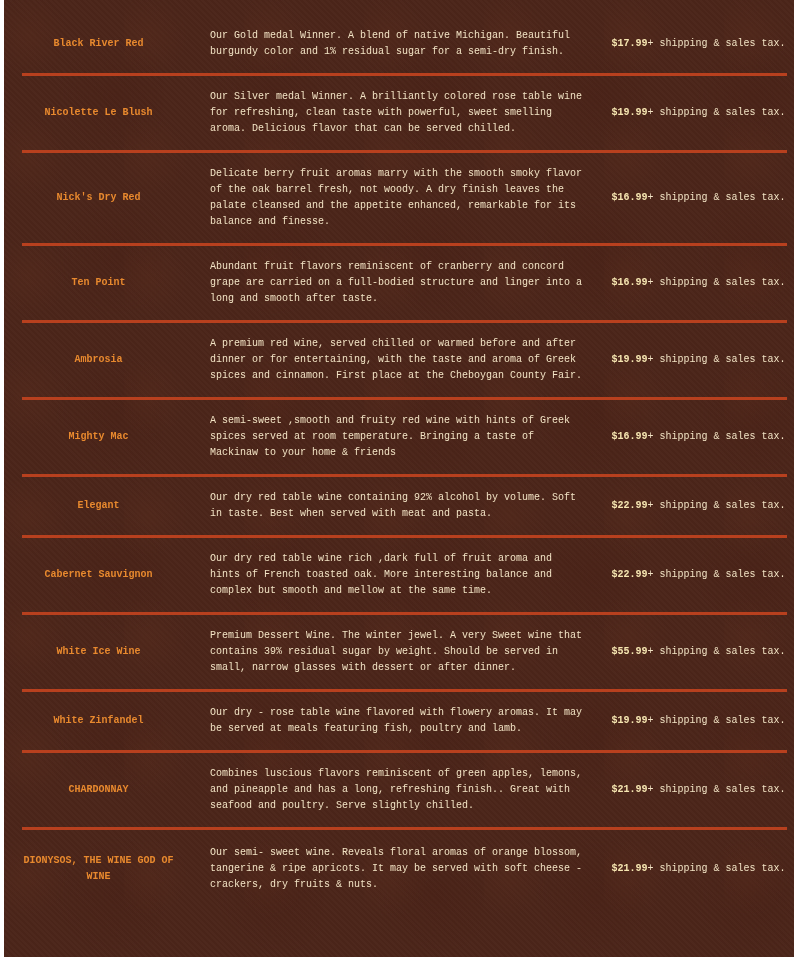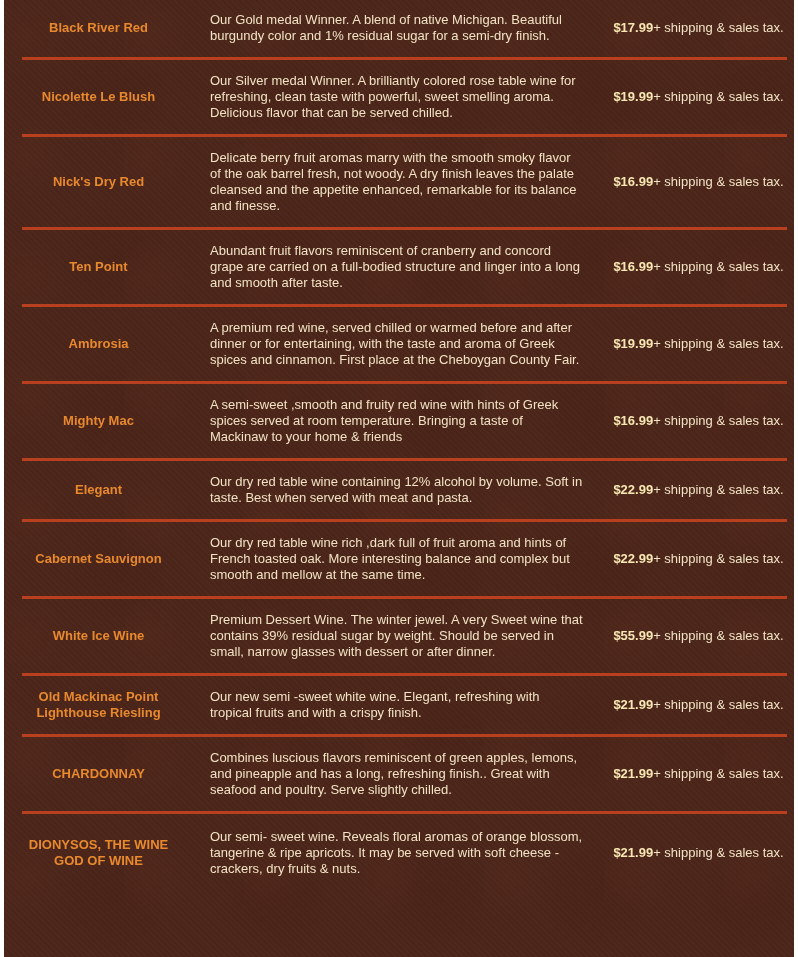--- a/index.html
+++ b/index.html
@@ -7,24 +7,24 @@
   .page {
     position: absolute; left: 4px; top: 0; width: 790px; height: 957px;
     background-color: #4b2519;
     background-image:
       radial-gradient(circle at 20% 30%, rgba(90,45,30,0.35) 0, rgba(0,0,0,0) 40px),
       radial-gradient(circle at 70% 60%, rgba(70,30,20,0.3) 0, rgba(0,0,0,0) 60px),
       repeating-linear-gradient(45deg, rgba(255,255,255,0.015) 0 2px, rgba(0,0,0,0.02) 2px 4px);
     background-size: 120px 120px, 160px 160px, auto;
   }
   table.wines {
-    position: absolute; left: 18px; top: 0; width: 765px;
+    position: absolute; left: 18px; top: 16px; width: 765px;
     border-collapse: collapse;
-    font-family: Liberation Sans, sans-serif;
-    font-size: 13px; line-height: 16px;
+    font-family: Liberation Mono, monospace;
+    font-size: 10px; line-height: 16px;
   }
   table.wines td { padding: 0; vertical-align: middle; }
   tr.row td { border-bottom: 3px solid #b8401e; }
   tr.row.last td { border-bottom: none; }
   td.name {
     width: 153px; text-align: center; color: #e8892e; font-weight: bold;
     padding: 0 10px 0 0 !important;
   }
   td.desc { width: 374px; color: #f2e3c4; padding: 0 0 0 25px !important; }
   td.price { color: #f2e3c4; text-align: center; padding-left: 26px !important; }
@@ -61,37 +61,37 @@
     <td class="desc">A premium red wine, served chilled or warmed before and after dinner or for entertaining, with the taste and aroma of Greek spices and cinnamon. First place at the Cheboygan County Fair.</td>
     <td class="price"><b>$19.99</b><span>+ shipping &amp; sales tax.</span></td>
   </tr>
         <tr class="row" style="height: 77px;">
     <td class="name">Mighty Mac</td>
     <td class="desc">A semi-sweet ,smooth and fruity red wine with hints of Greek spices served at room temperature. Bringing a taste of Mackinaw to your home &amp; friends</td>
     <td class="price"><b>$16.99</b><span>+ shipping &amp; sales tax.</span></td>
   </tr>
         <tr class="row" style="height: 61px;">
     <td class="name">Elegant</td>
-    <td class="desc">Our dry red table wine containing 12% alcohol by volume. Soft in taste. Best when served with meat and pasta.</td>
+    <td class="desc">Our dry red table wine containing 92% alcohol by volume. Soft in taste. Best when served with meat and pasta.</td>
     <td class="price"><b>$22.99</b><span>+ shipping &amp; sales tax.</span></td>
   </tr>
         <tr class="row" style="height: 77px;">
     <td class="name">Cabernet Sauvignon</td>
     <td class="desc">Our dry red table wine rich ,dark full of fruit aroma and hints of French toasted oak. More interesting balance and complex but smooth and mellow at the same time.</td>
     <td class="price"><b>$22.99</b><span>+ shipping &amp; sales tax.</span></td>
   </tr>
         <tr class="row" style="height: 77px;">
     <td class="name">White Ice Wine</td>
     <td class="desc">Premium Dessert Wine. The winter jewel. A very Sweet wine that contains 39% residual sugar by weight. Should be served in small, narrow glasses with dessert or after dinner.</td>
     <td class="price"><b>$55.99</b><span>+ shipping &amp; sales tax.</span></td>
   </tr>
         <tr class="row" style="height: 61px;">
-    <td class="name">Old Mackinac Point Lighthouse Riesling</td>
-    <td class="desc">Our new semi -sweet white wine. Elegant, refreshing with tropical fruits and with a crispy finish.</td>
-    <td class="price"><b>$21.99</b><span>+ shipping &amp; sales tax.</span></td>
+    <td class="name">White Zinfandel</td>
+    <td class="desc">Our dry - rose table wine flavored with flowery aromas. It may be served at meals featuring fish, poultry and lamb.</td>
+    <td class="price"><b>$19.99</b><span>+ shipping &amp; sales tax.</span></td>
   </tr>
         <tr class="row" style="height: 77px;">
     <td class="name">CHARDONNAY</td>
     <td class="desc">Combines luscious flavors reminiscent of green apples, lemons, and pineapple and has a long, refreshing finish.. Great with seafood and poultry. Serve slightly chilled.</td>
     <td class="price"><b>$21.99</b><span>+ shipping &amp; sales tax.</span></td>
   </tr>
         <tr class="row last" style="height: 80px;">
     <td class="name">DIONYSOS, THE WINE GOD OF WINE</td>
     <td class="desc">Our semi- sweet wine. Reveals floral aromas of orange blossom, tangerine &amp; ripe apricots. It may be served with soft cheese -crackers, dry fruits &amp; nuts.</td>
     <td class="price"><b>$21.99</b><span>+ shipping &amp; sales tax.</span></td>

